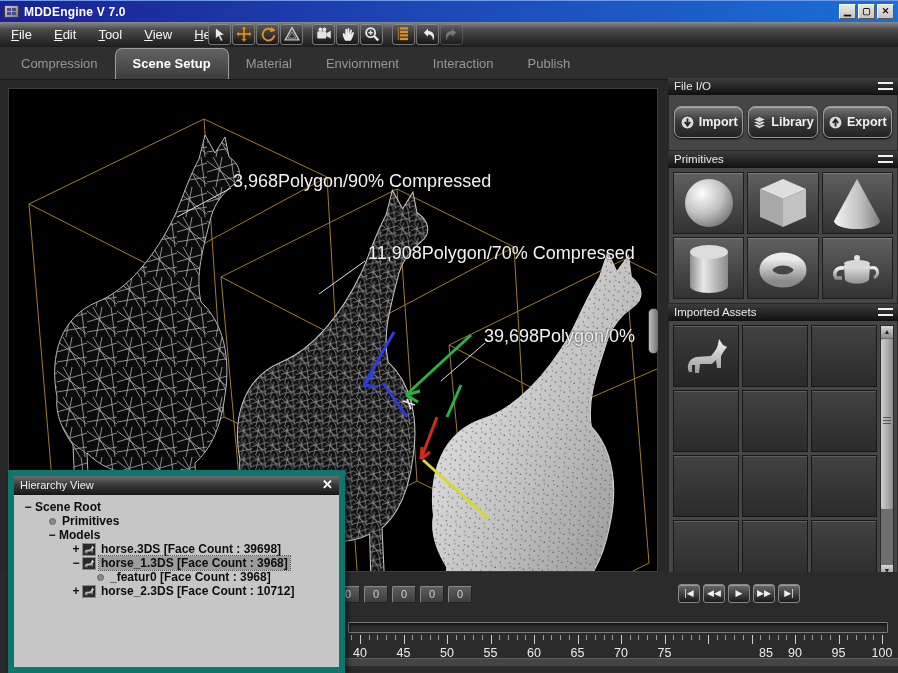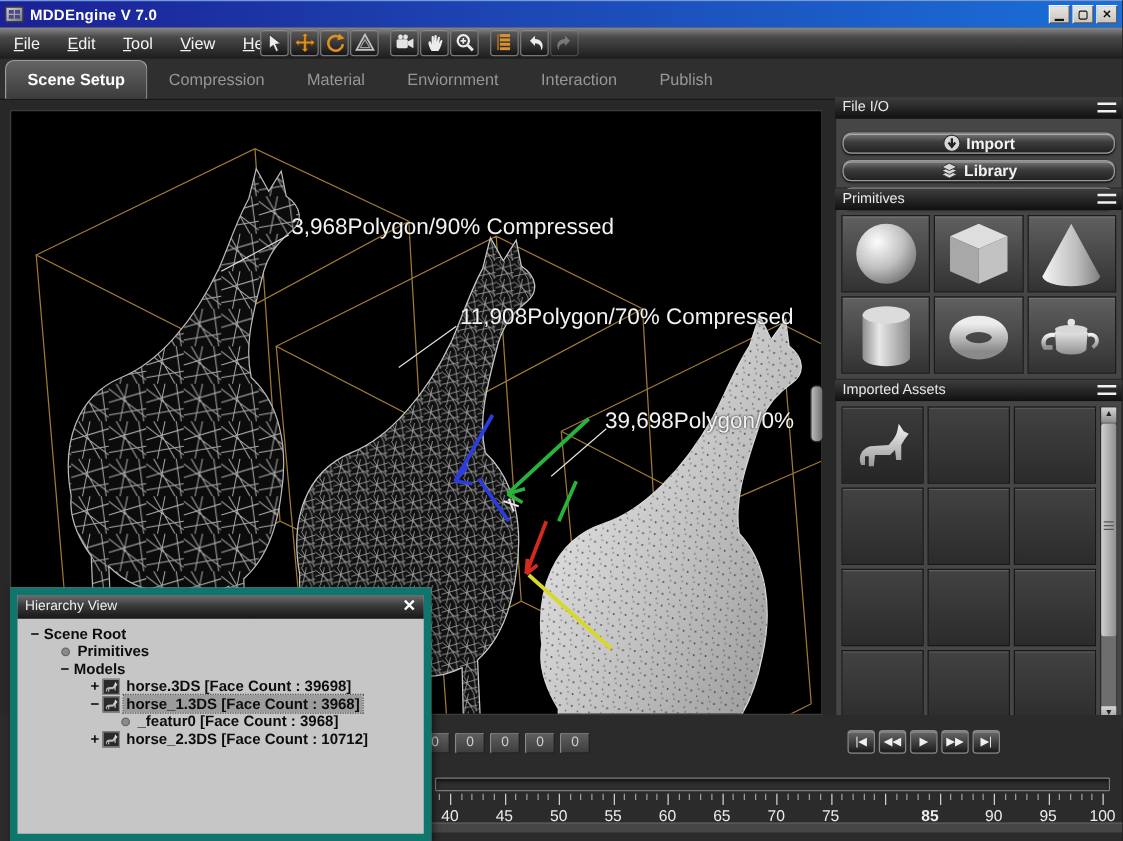--- a/index.html
+++ b/index.html
@@ -58,21 +58,21 @@
   #left-handle { position:absolute; left:0; top:518px; width:8px; height:46px;
     background:linear-gradient(90deg,#5a5a5a,#333); border-radius:0 5px 5px 0; cursor:pointer; }
   #left-handle i { display:block; width:3px; height:8px; background:#c07828; margin:19px auto 0; }
 
   
   #right-panel { position:absolute; left:668px; top:78px; width:230px; height:508px; background:#3f3f3f; }
   .section-header { height:17px; background:linear-gradient(#3d3d3d,#101010);
     color:#e9e9e9; font-size:11.5px; padding:2px 6px; position:relative; }
   .section-toggle { position:absolute; right:5px; top:4px; width:15px; height:8px;
     border-top:2px solid #f0f0f0; border-bottom:2px solid #f0f0f0; cursor:pointer; }
-  .section-body { background:#464646; border:1px solid #272727; border-top:none;flex-direction:column; }
+  .section-body { background:#464646; border:1px solid #272727; border-top:none; }
 
   #fileio-body { height:56px; display:flex; gap:5px; padding:11px 5px; }
   .io-btn { flex:1; height:32px; border-radius:7px;
     background:linear-gradient(#777 0%,#3c3c3c 45%,#222 100%);
     border:1px solid #999; box-shadow:inset 0 1px 0 #aaa, 0 1px 2px #000;
     color:#f2f2f2; font-size:12.5px; font-weight:bold; display:flex; align-items:center;
     justify-content:center; gap:4px; cursor:pointer; }
   .io-icon { width:15px; height:15px; flex:none; }
 
   #primitives-body { height:136px; display:grid; grid-template-columns:repeat(3,1fr);
@@ -232,22 +232,22 @@
         </div>
         <div class="tool-btn disabled">
           <svg viewBox="0 0 20 20">
             <path d="M14.5,8.5 L10,4 V6.8 C5.8,6.8 3.2,9.4 3.2,13 C3.2,14.6 3.8,16.1 4.8,17 C4.1,14.2 5.4,10.6 10,10.6 V13 Z" fill="#bdbdbd"></path>
           </svg>
         </div>
       </div>
     </div>
 
   <div id="tabbar">
+      <div class="tab">Compression</div>
       <div class="tab active">Scene Setup</div>
-      <div class="tab">Compression</div>
       <div class="tab">Material</div>
       <div class="tab">Enviornment</div>
       <div class="tab">Interaction</div>
       <div class="tab">Publish</div>
     </div>
 
   <div id="left-area">
     <div id="viewport">
       <svg width="648" height="482" viewBox="0 0 648 482">
         <defs>
@@ -541,21 +541,21 @@
         <div class="tick minor" style="left: 333.9px;"></div>
         <div class="tick minor" style="left: 342.6px;"></div>
         <div class="tick minor" style="left: 351.3px;"></div>
         <div class="tick major" style="left: 360px;"></div>
         <div class="tick-label" style="left: 360px; margin-top: 48px;">80</div>
         <div class="tick minor" style="left: 368.7px;"></div>
         <div class="tick minor" style="left: 377.4px;"></div>
         <div class="tick minor" style="left: 386.1px;"></div>
         <div class="tick minor" style="left: 394.8px;"></div>
         <div class="tick major" style="left: 403.5px;"></div>
-        <div class="tick-label" style="left: 396px; font-weight: bold;">85</div>
+        <div class="tick-label" style="left: 418px;">85</div>
         <div class="tick minor" style="left: 412.2px;"></div>
         <div class="tick minor" style="left: 420.9px;"></div>
         <div class="tick minor" style="left: 429.6px;"></div>
         <div class="tick minor" style="left: 438.3px;"></div>
         <div class="tick major" style="left: 447px;"></div>
         <div class="tick-label" style="left: 447px;">90</div>
         <div class="tick minor" style="left: 455.7px;"></div>
         <div class="tick minor" style="left: 464.4px;"></div>
         <div class="tick minor" style="left: 473.1px;"></div>
         <div class="tick minor" style="left: 481.8px;"></div>

